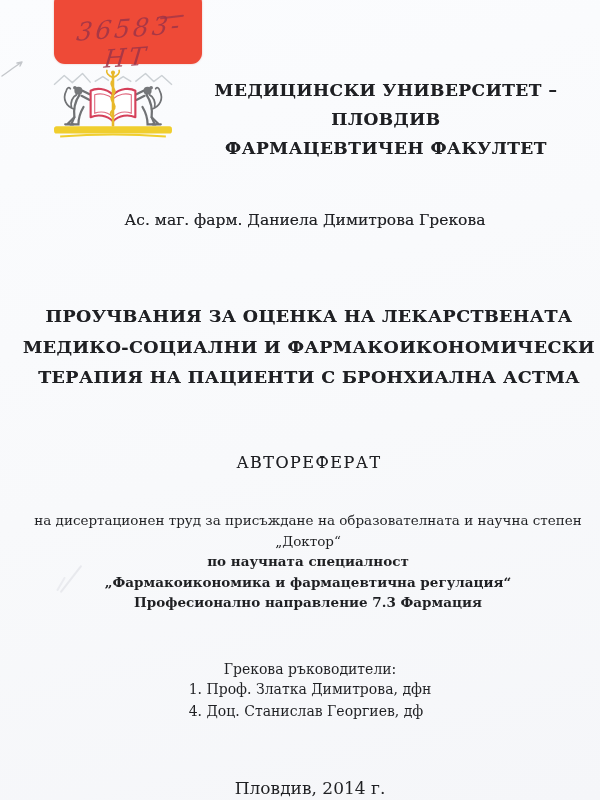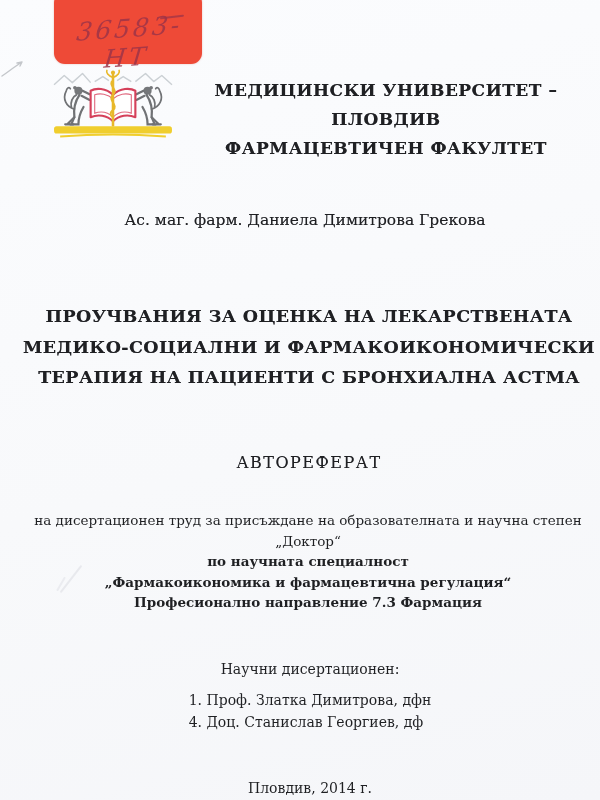--- a/index.html
+++ b/index.html
@@ -45,22 +45,22 @@
   
   .logo{position:absolute;left:52px;top:68px;width:122px;height:74px;}
   
   .header{left:170px;top:76px;width:432px;font-weight:bold;font-size:17px;line-height:29px;letter-spacing:.5px;text-shadow:0 0 .5px rgba(30,30,40,.55);}
   .author{left:15px;top:209px;width:580px;font-weight:normal;font-size:15.5px;line-height:22px;text-shadow:0 0 .4px rgba(30,30,40,.5);}
   .title{left:20px;top:301px;width:578px;font-weight:bold;font-size:17.5px;line-height:30.5px;letter-spacing:.4px;text-shadow:0 0 .5px rgba(30,30,40,.55);}
   .doctype{left:20px;top:452px;width:578px;font-weight:normal;font-size:16px;line-height:22px;letter-spacing:1.5px;text-shadow:0 0 .5px rgba(30,30,40,.55);}
   .degree{left:8px;top:510px;width:600px;font-size:13.5px;line-height:20.5px;}
   .degree .b{font-weight:bold;}
   .supers{left:20px;top:659px;width:580px;font-size:14px;line-height:20px;}
-  .supers-list{display:inline-block;text-align:left;margin-top:11px;font-size:14px;line-height:21.5px;}
-  .footer{left:20px;top:778px;width:580px;font-size:14px;line-height:20px;}
+  .supers-list{display:inline-block;text-align:left;font-size:14px;line-height:21.5px;}
+  .footer{left:20px;top:778px;width:580px;font-size:17px;line-height:20px;}
 </style>
 </head>
 <body>
 
 <div class="page">
 
   <svg class="pen-mark" width="30" height="30" viewBox="0 0 30 30">
     <path d="M2,24 C8,20 14,15 22,10 M22,10 L17,11 M22,10 L20,14" fill="none" stroke="#a7abb0" stroke-width="1.4" stroke-linecap="round"></path>
   </svg>
 
@@ -129,21 +129,21 @@
     <div>„Доктор“</div>
     <div class="b">по научната специалност</div>
     <div class="b">„Фармакоикономика и фармацевтична регулация“</div>
     <div class="b">Професионално направление 7.3 Фармация</div>
   </div>
 
   <div class="scratch"></div>
   <div class="scratch2"></div>
 
   <div class="txt supers">
-    <div>Научни дисертационен:</div>
+    <div>Грекова ръководители:</div>
     <div class="supers-list">
       <div>1. Проф. Златка Димитрова, дфн</div>
       <div>4. Доц. Станислав Георгиев, дф</div>
     </div>
   </div>
 
   <div class="txt footer">Пловдив, 2014 г.</div>
 
 </div>
 

